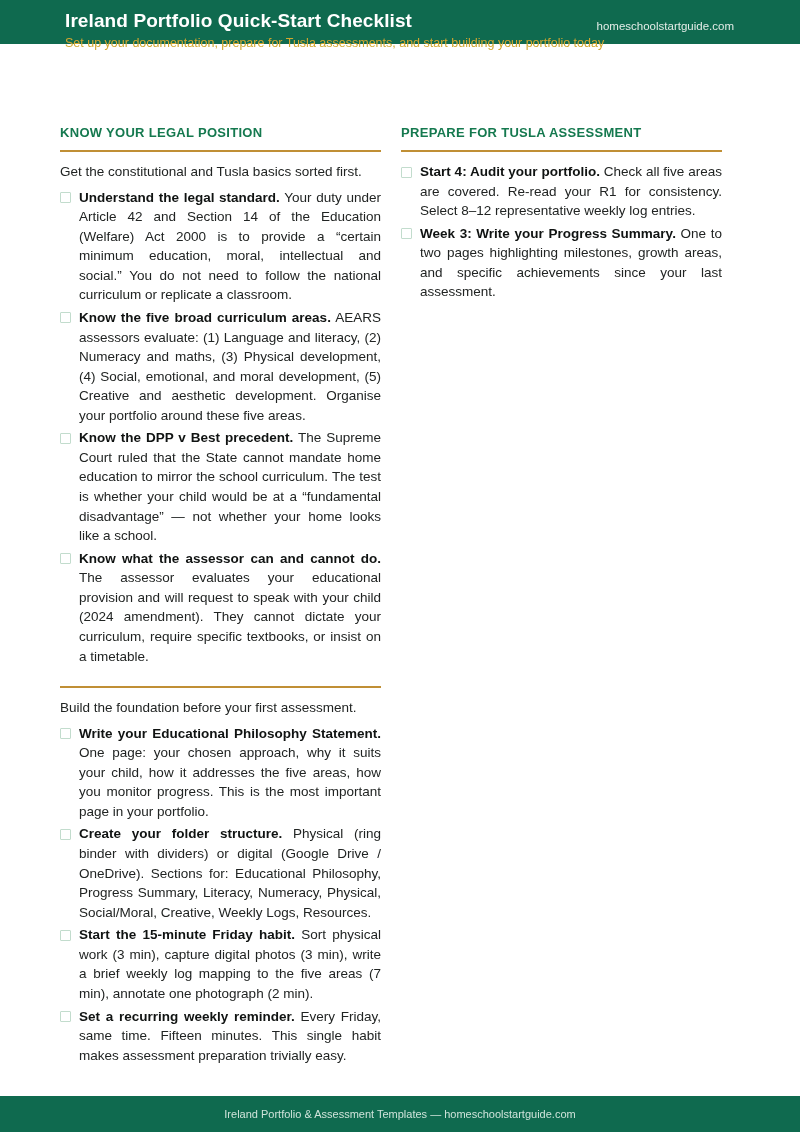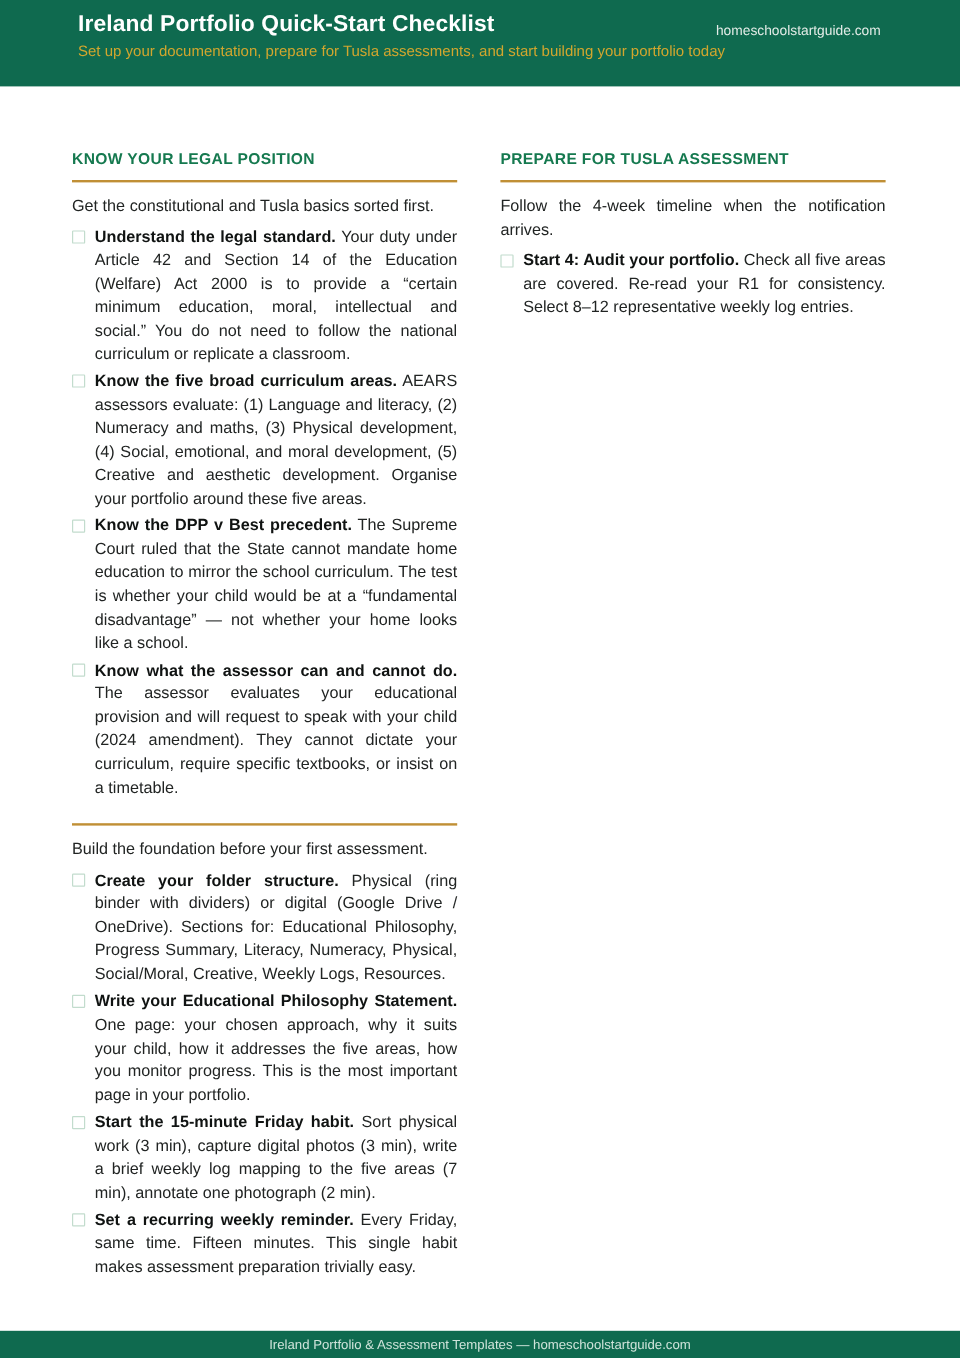--- a/index.html
+++ b/index.html
@@ -7,21 +7,21 @@
     width: 800px; height: 1132px;
     position: relative; overflow: hidden;
     background: #ffffff;
     font-family: "Liberation Sans", sans-serif;
     color: #212423;
     -webkit-font-smoothing: antialiased;
   }
   
   .page-header {
     position: absolute; top: 0; left: 0; right: 0;
-    height: 72px;
+    height: 44px;
     background: #0f6a4f;
     box-sizing: border-box;
     padding: 10px 66px 0 65px;
   }
   .page-title {
     color: #ffffff;
     font-size: 19px;
     font-weight: 700;
     letter-spacing: 0.1px;
     margin: 0 0 4px 0;
@@ -34,21 +34,21 @@
   .site-url {
     position: absolute; right: 66px; top: 20px;
     color: #e3ece7;
     font-size: 11.5px;
   }
   
   .content {
     position: absolute; top: 60px; left: 0; right: 0; bottom: 39px;
     box-sizing: border-box;
     padding: 65px 62px 0 60px;
-    display: flex; gap: 36px;
+    display: flex; gap: 20px;
     overflow: hidden;
   }
   .col { flex: 0 0 321px; width: 321px; }
   .section { margin: 0 0 20px 0; }
   .sec-heading {
     color: #15794f;
     font-size: 13px;
     font-weight: 700;
     letter-spacing: 0.3px;
     margin: 0;
@@ -78,21 +78,21 @@
     width: 9px; height: 9px;
     border: 1.5px solid #c2dccd;
     border-radius: 1px;
     background: #ffffff;
     display: inline-block;
   }
   .lead { font-weight: 700; color: #101312; }
   
   .page-footer {
     position: absolute; left: 0; right: 0; bottom: 0;
-    height: 23px;
+    height: 36px;
     background: #0f6a4f;
     display: flex; align-items: center; justify-content: center;
   }
   .footer-text {
     color: #cfe3da;
     font-size: 11px;
   }
 </style>
 </head>
 <body>
@@ -117,38 +117,38 @@
   <li class="check-item"><span class="checkbox"></span><span class="lead">Know the DPP v Best precedent.</span> <span class="body">The Supreme Court ruled that the State cannot mandate home education to mirror the school curriculum. The test is whether your child would be at a “fundamental disadvantage” — not whether your home looks like a school.</span></li>
 
   <li class="check-item"><span class="checkbox"></span><span class="lead">Know what the assessor can and cannot do.</span> <span class="body">The assessor evaluates your educational provision and will request to speak with your child (2024 amendment). They cannot dictate your curriculum, require specific textbooks, or insist on a timetable.</span></li>
 </ul>
   </section>
 
   <section class="section">
     <hr class="sec-rule">
     <p class="sec-intro">Build the foundation before your first assessment.</p>
     <ul class="sec-list">
+  <li class="check-item"><span class="checkbox"></span><span class="lead">Write your Educational Philosophy Statement.</span> <span class="body">One page: your chosen approach, why it suits your child, how it addresses the five areas, how you monitor progress. This is the most important page in your portfolio.</span></li>
+
   <li class="check-item"><span class="checkbox"></span><span class="lead">Create your folder structure.</span> <span class="body">Physical (ring binder with dividers) or digital (Google Drive / OneDrive). Sections for: Educational Philosophy, Progress Summary, Literacy, Numeracy, Physical, Social/Moral, Creative, Weekly Logs, Resources.</span></li>
-
-  <li class="check-item"><span class="checkbox"></span><span class="lead">Write your Educational Philosophy Statement.</span> <span class="body">One page: your chosen approach, why it suits your child, how it addresses the five areas, how you monitor progress. This is the most important page in your portfolio.</span></li>
 
   <li class="check-item"><span class="checkbox"></span><span class="lead">Start the 15-minute Friday habit.</span> <span class="body">Sort physical work (3 min), capture digital photos (3 min), write a brief weekly log mapping to the five areas (7 min), annotate one photograph (2 min).</span></li>
 
   <li class="check-item"><span class="checkbox"></span><span class="lead">Set a recurring weekly reminder.</span> <span class="body">Every Friday, same time. Fifteen minutes. This single habit makes assessment preparation trivially easy.</span></li>
 </ul>
   </section>
 </div>
   <div class="col">
   <section class="section">
     <h2 class="sec-heading">PREPARE FOR TUSLA ASSESSMENT</h2>
     <hr class="sec-rule">
-    <p class="sec-intro">Follow the 4-week timeline when the notification arrives.</p>
     <ul class="sec-list">
   <li class="check-item"><span class="checkbox"></span><span class="lead">Start 4: Audit your portfolio.</span> <span class="body">Check all five areas are covered. Re-read your R1 for consistency. Select 8–12 representative weekly log entries.</span></li>
 
+  <li class="check-item"><span class="checkbox"></span><span class="lead">Week 3: Write your Progress Summary.</span> <span class="body">One to two pages highlighting milestones, growth areas, and specific achievements since your last assessment.</span></li>
 </ul>
   </section>
 </div>
 </main>
 
 <footer class="page-footer">
   <span class="footer-text">Ireland Portfolio &amp; Assessment Templates — homeschoolstartguide.com</span>
 </footer>
 
 </body></html>

